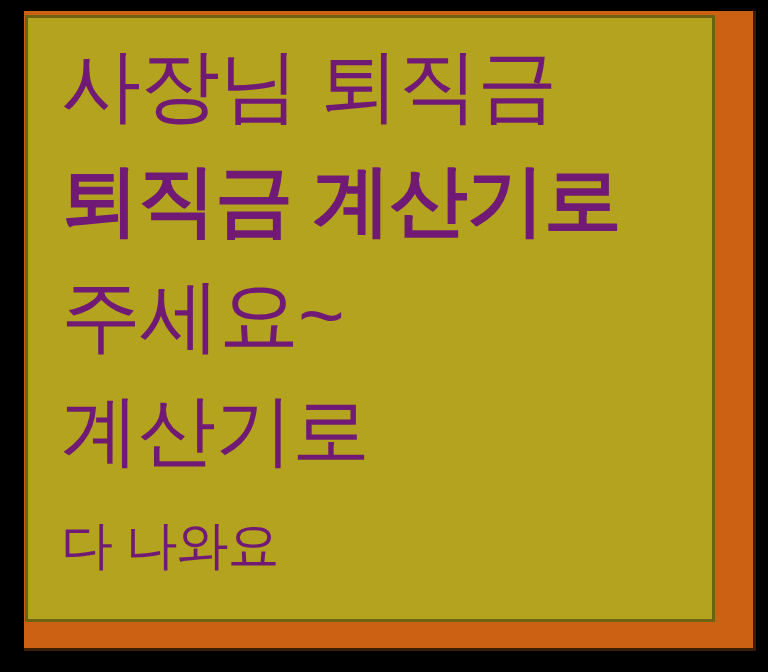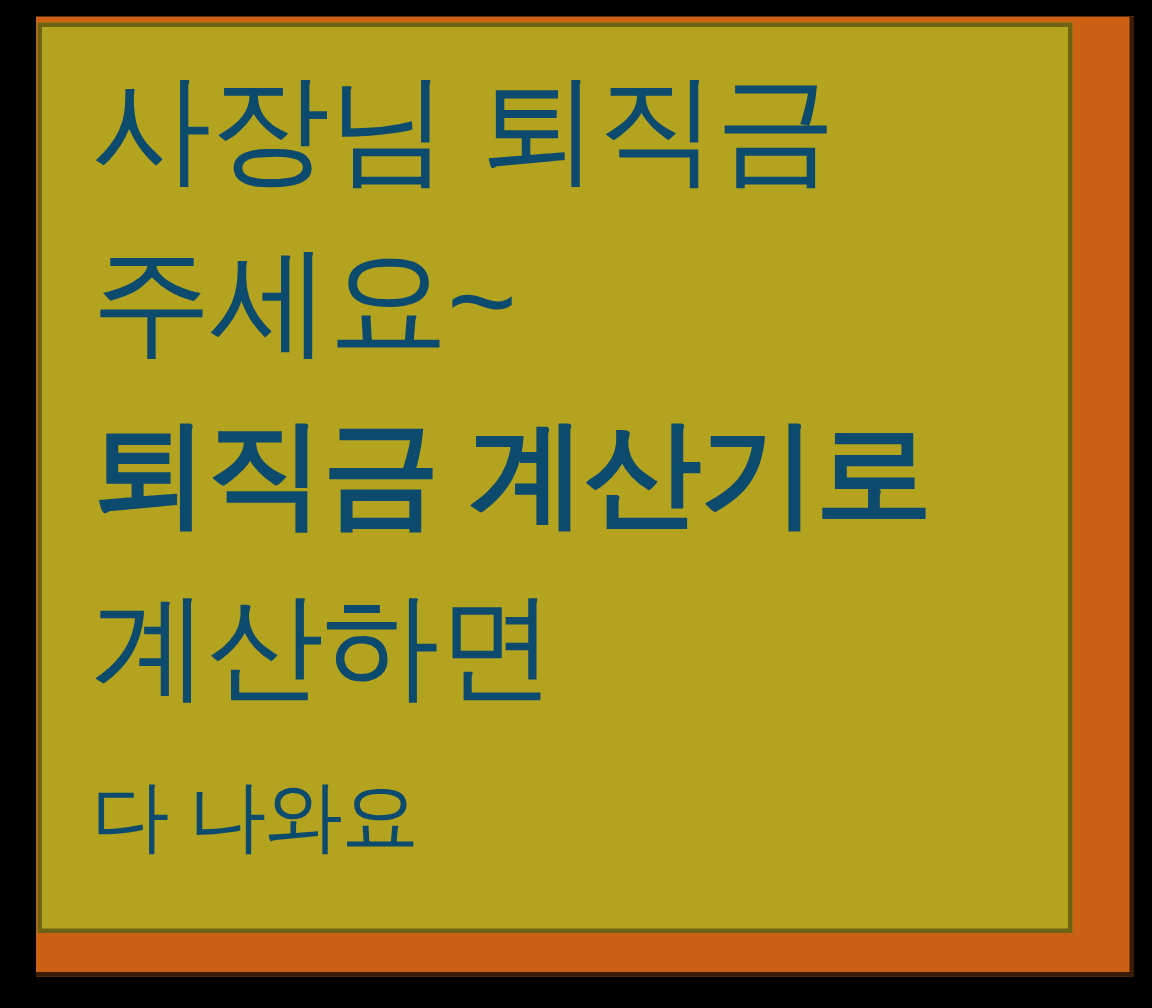--- a/index.html
+++ b/index.html
@@ -31,21 +31,21 @@
     width:690px; height:607px;
     background:#B3A31E;
     border:3px solid #6E6312;
   }
   #text-block {
     position:absolute;
     left:33px; top:10px;
     width:700px;
   }
   .line {
-    color:#0c4a6e;
+    color:#701a75;
     font-size:78px;
     line-height:115px;
     white-space:nowrap;
     letter-spacing:-1px;
     font-weight:400;
   }
   .line.bold { font-weight:700; }
   .l1 { font-size:80px; }
   .l2 { font-size:80px; }
   .l3 { font-size:78px; }
@@ -56,21 +56,21 @@
 <body>
 
 <div id="canvas">
 
   <div id="frame"></div>
 
   <div id="panel">
 
     <div id="text-block">
       <div class="line l1">사장님 퇴직금</div>
+      <div class="line l3 bold">퇴직금 계산기로</div>
       <div class="line l2">주세요~</div>
-      <div class="line l3 bold">퇴직금 계산기로</div>
-      <div class="line l4">계산하면</div>
+      <div class="line l4">계산기로</div>
       <div class="line l5">다 나와요</div>
     </div>
 
   </div>
 
 </div>
 
 </body></html>

